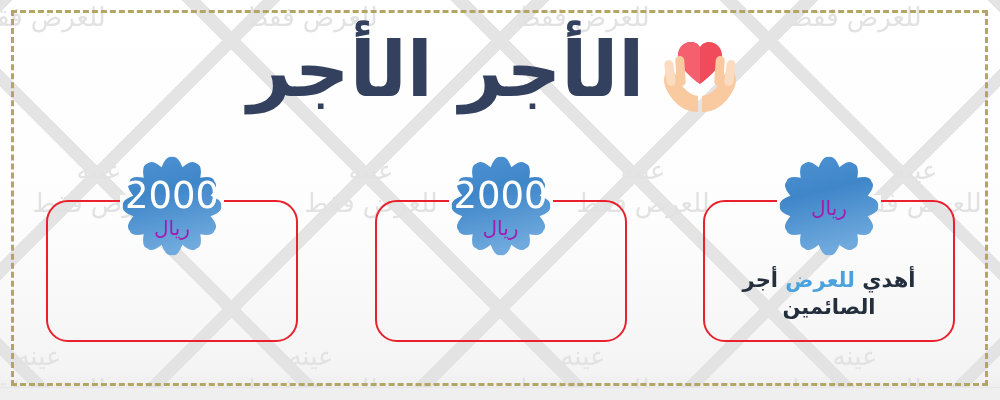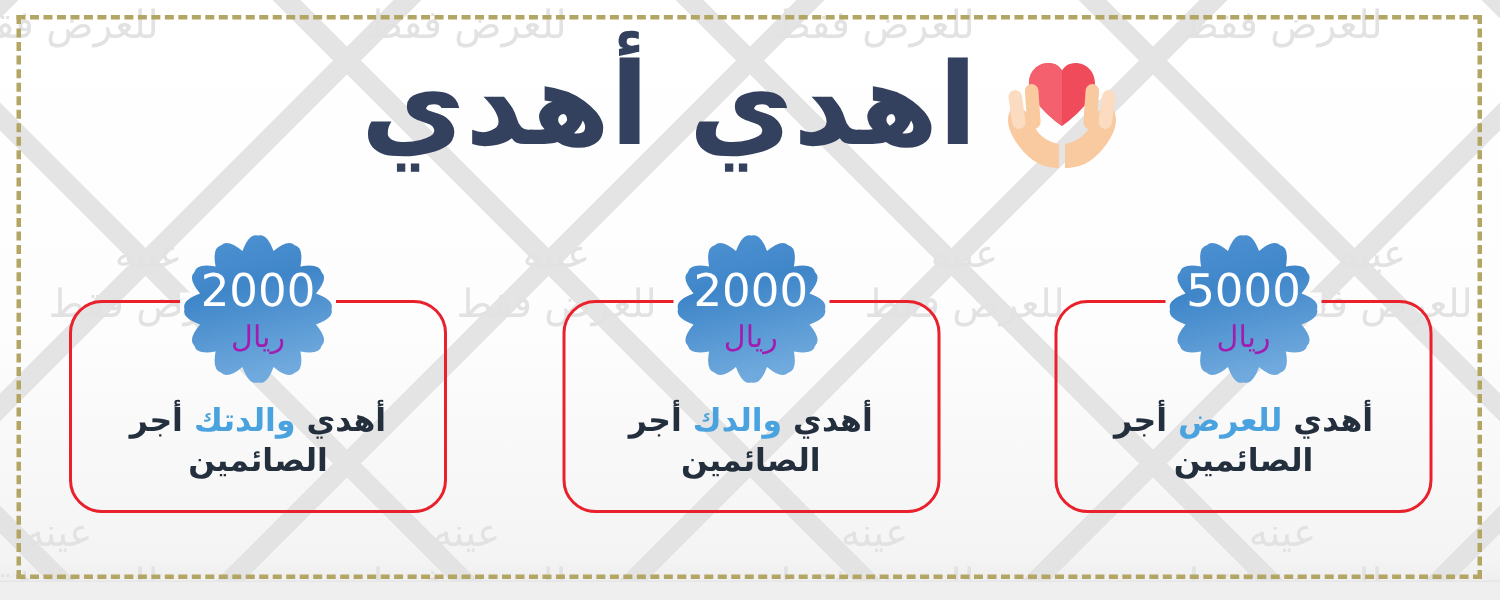--- a/index.html
+++ b/index.html
@@ -157,21 +157,21 @@
     position: absolute;
     inset: 0;
     display: flex;
     flex-direction: column;
     align-items: center;
     justify-content: center;
     direction: rtl;
     line-height: 1;
   }
   .badge-amount {
-    font-size: 30px;
+    font-size: 37px;
     color: #ffffff;
     font-weight: normal;
     letter-spacing: 0px;
     margin-top: 2px;
   }
   .badge-currency {
     font-size: 20px;
     color: #a21caf;
     margin-top: 4px;
   }
@@ -281,53 +281,50 @@
         <rect x="17.5" y="38" width="9" height="26" rx="4.5" fill="#fbdcc0" transform="rotate(-8 22 51)"></rect>
         <rect x="28" y="34" width="9" height="30" rx="4.5" fill="#f9c9a0" transform="rotate(-4 32 49)"></rect>
 
         <path d="M84 48 C88 52 89 58 87 64 C84.5 71.5 78 80 71 85 C66 88.6 60 90 54 90 L54 74 C60 73 65 70 68.5 65.5 C71 62 72.5 58 73 54 Z" fill="#f9c9a0"></path>
 
         <rect x="77.5" y="38" width="9" height="26" rx="4.5" fill="#fbdcc0" transform="rotate(8 82 51)"></rect>
         <rect x="67" y="34" width="9" height="30" rx="4.5" fill="#f9c9a0" transform="rotate(4 71 49)"></rect>
       </svg>
     </div>
 
-    <div class="brand-title">اهدي أهدي</div>
+    <div class="brand-title">الأجر الأجر</div>
   </div>
 
   <div class="cards" id="cards-row">
       <div class="card">
         <div class="card-notch"></div>
         <div class="badge"><svg viewBox="0 0 100 100" width="100" height="100">
             <path d="M 50.00 1.00 Q 56.00 -0.83 60.35 11.36 Q 70.21 2.98 74.50 7.56 Q 80.61 8.98 78.28 21.72 Q 91.02 19.39 92.44 25.50 Q 97.02 29.79 88.64 39.65 Q 100.83 44.00 99.00 50.00 Q 100.83 56.00 88.64 60.35 Q 97.02 70.21 92.44 74.50 Q 91.02 80.61 78.28 78.28 Q 80.61 91.02 74.50 92.44 Q 70.21 97.02 60.35 88.64 Q 56.00 100.83 50.00 99.00 Q 44.00 100.83 39.65 88.64 Q 29.79 97.02 25.50 92.44 Q 19.39 91.02 21.72 78.28 Q 8.98 80.61 7.56 74.50 Q 2.98 70.21 11.36 60.35 Q -0.83 56.00 1.00 50.00 Q -0.83 44.00 11.36 39.65 Q 2.98 29.79 7.56 25.50 Q 8.98 19.39 21.72 21.72 Q 19.39 8.98 25.50 7.56 Q 29.79 2.98 39.65 11.36 Q 44.00 -0.83 50.00 1.00 Z" fill="url(#badgeGrad)"></path>
           </svg><div class="badge-inner">
-            <div class="badge-amount">5000</div>
             <div class="badge-currency">ريال</div>
           </div></div>
         <div class="card-text"><span>أهدي </span><span class="hl">للعرض</span><span> أجر الصائمين</span></div>
       </div>
       <div class="card">
         <div class="card-notch"></div>
         <div class="badge"><svg viewBox="0 0 100 100" width="100" height="100">
             <path d="M 50.00 1.00 Q 56.00 -0.83 60.35 11.36 Q 70.21 2.98 74.50 7.56 Q 80.61 8.98 78.28 21.72 Q 91.02 19.39 92.44 25.50 Q 97.02 29.79 88.64 39.65 Q 100.83 44.00 99.00 50.00 Q 100.83 56.00 88.64 60.35 Q 97.02 70.21 92.44 74.50 Q 91.02 80.61 78.28 78.28 Q 80.61 91.02 74.50 92.44 Q 70.21 97.02 60.35 88.64 Q 56.00 100.83 50.00 99.00 Q 44.00 100.83 39.65 88.64 Q 29.79 97.02 25.50 92.44 Q 19.39 91.02 21.72 78.28 Q 8.98 80.61 7.56 74.50 Q 2.98 70.21 11.36 60.35 Q -0.83 56.00 1.00 50.00 Q -0.83 44.00 11.36 39.65 Q 2.98 29.79 7.56 25.50 Q 8.98 19.39 21.72 21.72 Q 19.39 8.98 25.50 7.56 Q 29.79 2.98 39.65 11.36 Q 44.00 -0.83 50.00 1.00 Z" fill="url(#badgeGrad)"></path>
           </svg><div class="badge-inner">
             <div class="badge-amount">2000</div>
             <div class="badge-currency">ريال</div>
           </div></div>
-        <div class="card-text"><span>أهدي </span><span class="hl">والدك</span><span> أجر الصائمين</span></div>
       </div>
       <div class="card">
         <div class="card-notch"></div>
         <div class="badge"><svg viewBox="0 0 100 100" width="100" height="100">
             <path d="M 50.00 1.00 Q 56.00 -0.83 60.35 11.36 Q 70.21 2.98 74.50 7.56 Q 80.61 8.98 78.28 21.72 Q 91.02 19.39 92.44 25.50 Q 97.02 29.79 88.64 39.65 Q 100.83 44.00 99.00 50.00 Q 100.83 56.00 88.64 60.35 Q 97.02 70.21 92.44 74.50 Q 91.02 80.61 78.28 78.28 Q 80.61 91.02 74.50 92.44 Q 70.21 97.02 60.35 88.64 Q 56.00 100.83 50.00 99.00 Q 44.00 100.83 39.65 88.64 Q 29.79 97.02 25.50 92.44 Q 19.39 91.02 21.72 78.28 Q 8.98 80.61 7.56 74.50 Q 2.98 70.21 11.36 60.35 Q -0.83 56.00 1.00 50.00 Q -0.83 44.00 11.36 39.65 Q 2.98 29.79 7.56 25.50 Q 8.98 19.39 21.72 21.72 Q 19.39 8.98 25.50 7.56 Q 29.79 2.98 39.65 11.36 Q 44.00 -0.83 50.00 1.00 Z" fill="url(#badgeGrad)"></path>
           </svg><div class="badge-inner">
             <div class="badge-amount">2000</div>
             <div class="badge-currency">ريال</div>
           </div></div>
-        <div class="card-text"><span>أهدي </span><span class="hl">والدتك</span><span> أجر الصائمين</span></div>
       </div>
     </div>
 
   <div class="base-strip"></div>
 </div>
 
 <svg width="0" height="0" style="position:absolute" aria-hidden="true">
   <defs>
     <linearGradient id="badgeGrad" x1="0" y1="0" x2="0.25" y2="1">
       <stop offset="0%" stop-color="#4f93d3"></stop>

